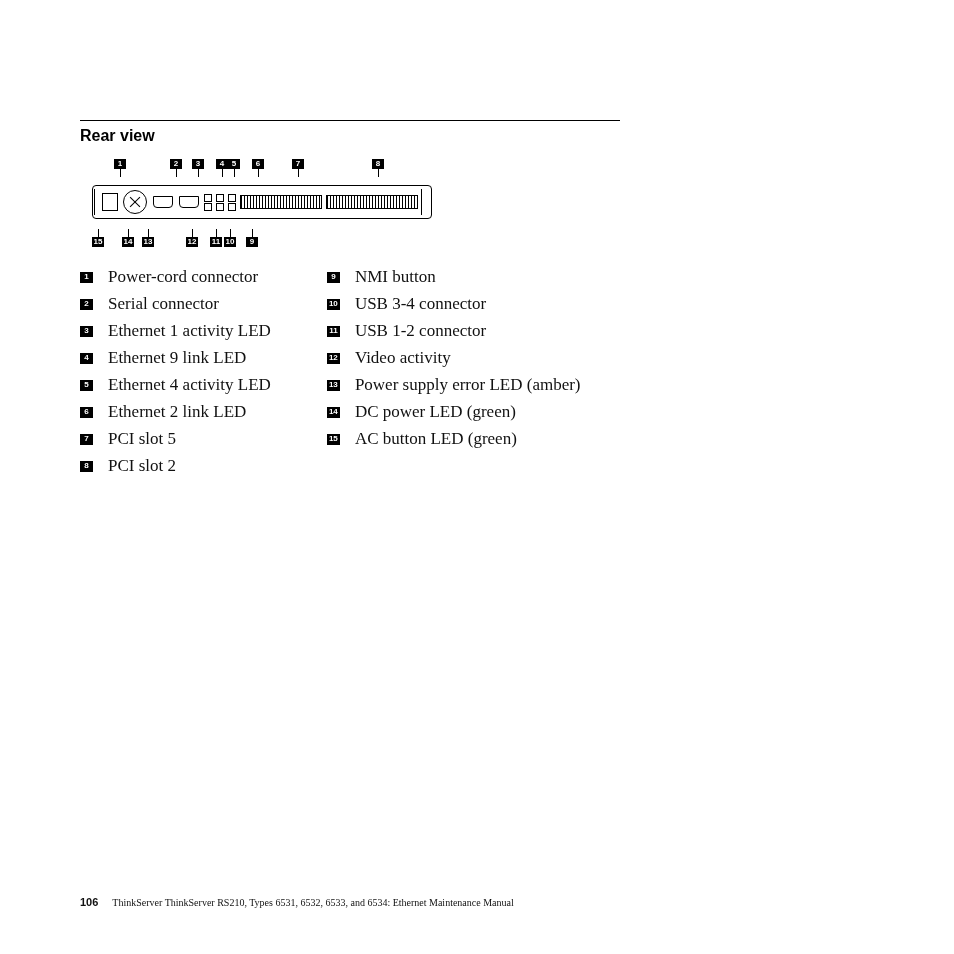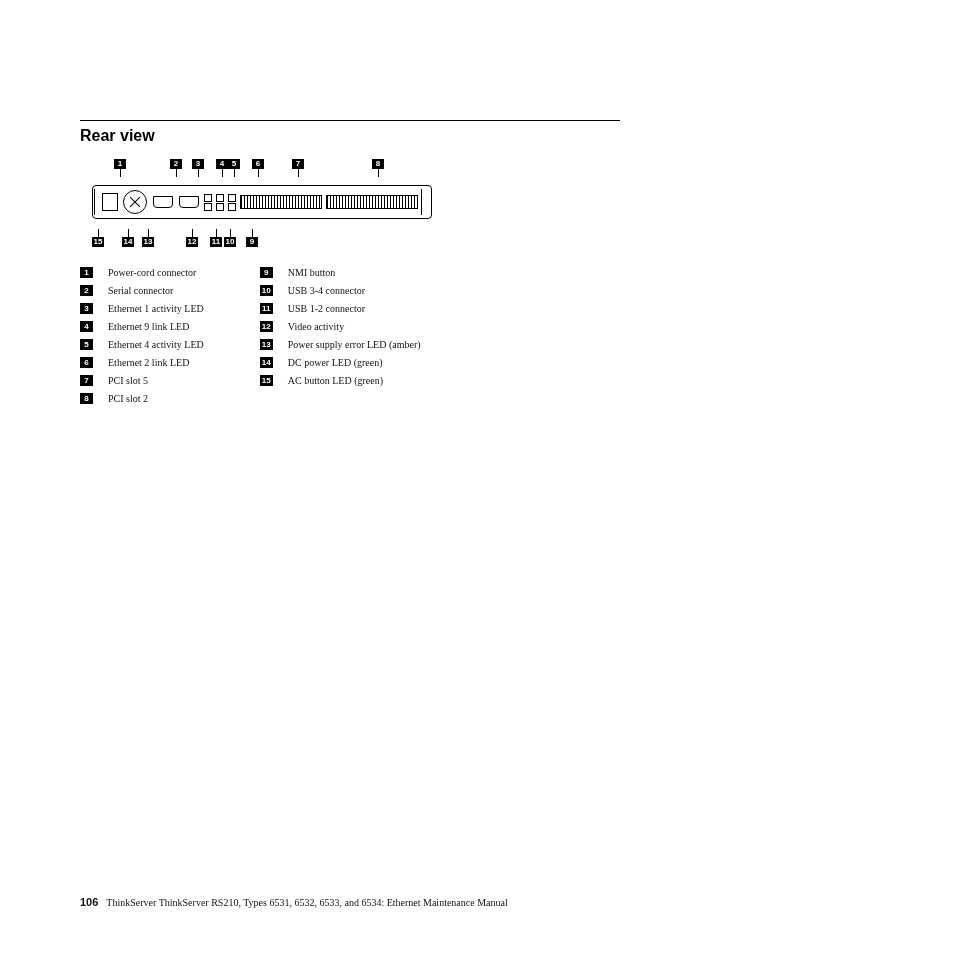--- a/index.html
+++ b/index.html
@@ -123,32 +123,32 @@
     align-items: center;
     gap: 15px;
   }
   .legend-row .num-box {
     width: 13px;
     height: 11px;
     font-size: 8px;
   }
   .legend-text {
     font-family: Georgia, "Times New Roman", serif;
-    font-size: 10px;
+    font-size: 17px;
   }
 
   .footer {
     position: absolute;
     bottom: 46px;
     left: 80px;
     font-size: 10px;
     color: #111;
     display: flex;
     align-items: baseline;
-    gap: 8px;
+    gap: 14px;
   }
   .footer .pgnum {
     font-weight: 700;
     font-size: 11px;
   }
   .footer .foot-text {
     font-family: Georgia, "Times New Roman", serif;
   }
 </style>
 </head>

